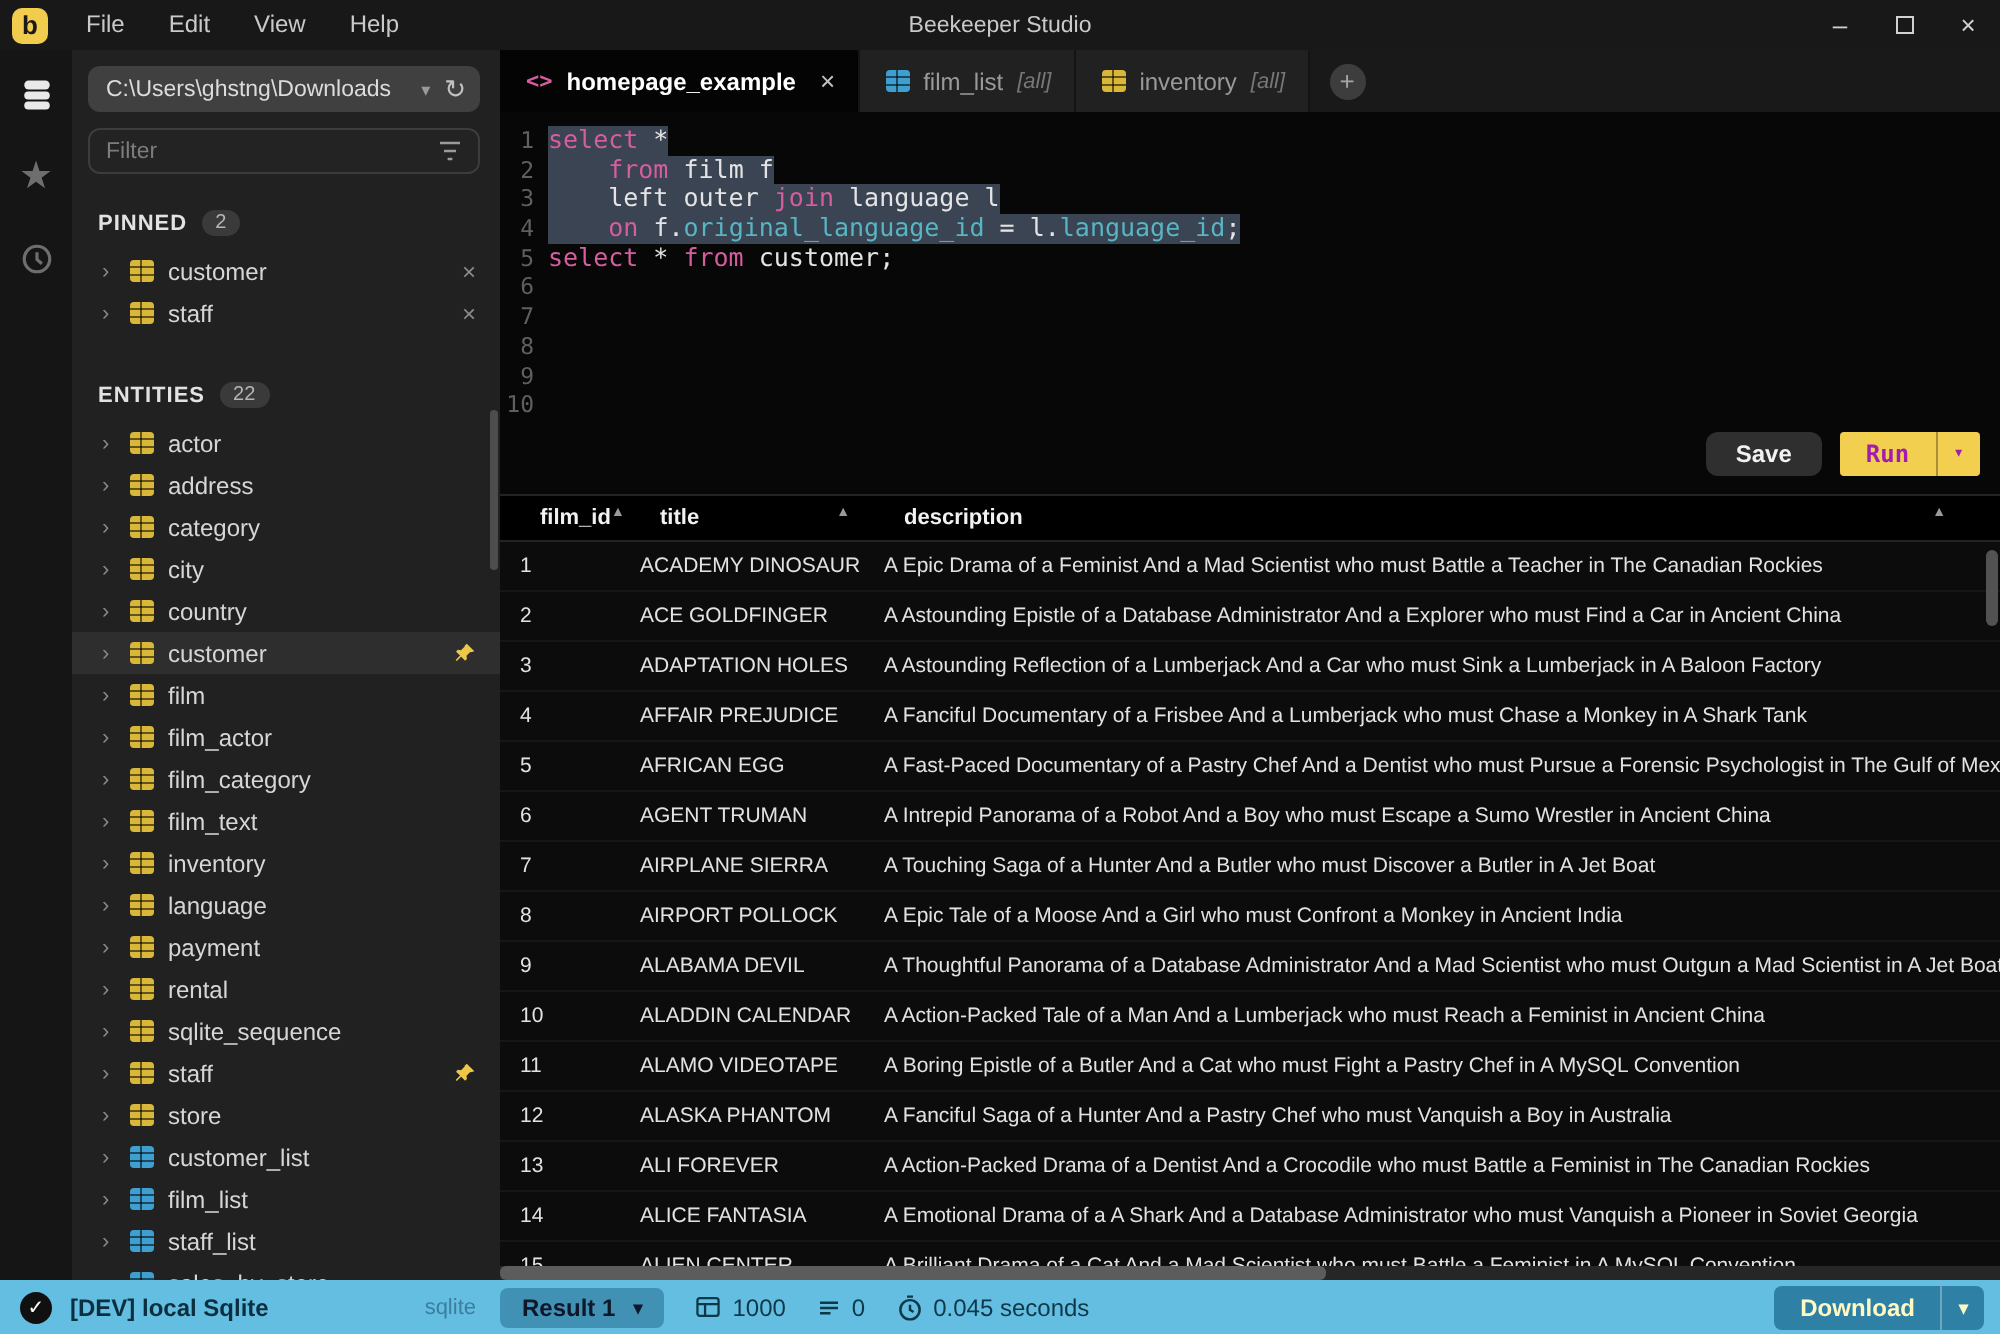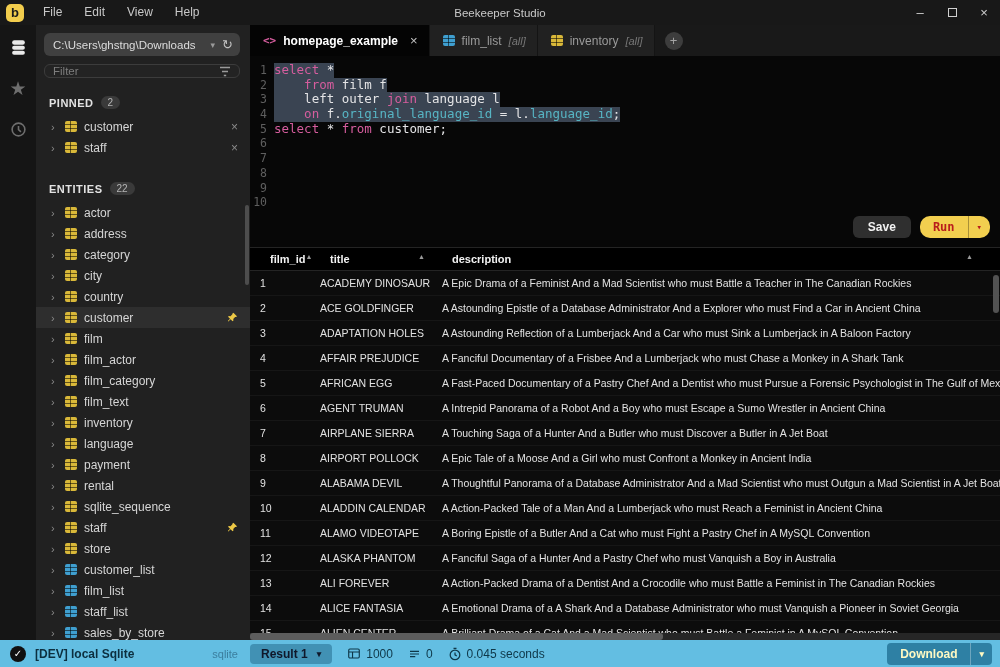--- a/index.html
+++ b/index.html
@@ -24,21 +24,21 @@
   .rail-btn { width:26px; height:26px; color:#6e6e6e; }
   .rail-btn.active { color:#e9e9e9; }
   .rail-btn .star-glyph { font-size:19px; line-height:1; }
 
   
   .sidebar { width:214px; background:#212121; position:relative; padding-top:8px; overflow:hidden; flex:none; }
   .conn-row { margin:0 10px 8px 8px; height:23px; background:#404040; border-radius:6px; display:flex; align-items:center; padding:0 7px 0 9px; }
   .conn-text { flex:1; font-size:11.5px; color:#dcdcdc; white-space:nowrap; overflow:hidden; }
   .conn-caret { color:#9a9a9a; font-size:9px; margin:0 7px 0 4px; }
   .conn-refresh { color:#c0c0c0; font-size:13px; line-height:1; }
-  .filter-box { margin:0 10px 10px 8px; height:14px; border:1px solid #3c3c3c; background:#232323; border-radius:6px; display:flex; align-items:center; padding:0 8px; }
+  .filter-box { margin:0 10px 10px 8px; height:23px; border:1px solid #3c3c3c; background:#232323; border-radius:6px; display:flex; align-items:center; padding:0 8px; }
   .filter-input { flex:1; background:transparent; border:none; outline:none; color:#ddd; font-size:11.5px; font-family:"Liberation Sans",sans-serif; width:100%; }
   .filter-input::placeholder { color:#7d7d7d; }
   .funnel { color:#9a9a9a; flex:none; }
   .section-hdr { padding:8px 10px 7px 13px; display:flex; align-items:center; gap:7px; }
   .section-hdr.entities { margin-top:16px; }
   .section-title { font-size:11px; font-weight:bold; color:#e2e2e2; letter-spacing:.5px; }
   .badge { background:#3a3a3a; color:#b5b5b5; font-size:10px; padding:1px 7px; border-radius:9px; }
   .tree-row { height:21px; display:flex; align-items:center; gap:7px; padding:0 12px 0 15px; font-size:12px; color:#d6d6d6; cursor:default; }
   .tree-row.active { background:#2e2e2e; }
   .chev { color:#8a8a8a; font-size:11px; width:7px; flex:none; }
@@ -66,21 +66,21 @@
   .editor { position:relative; height:191px; background:#070707; font-family:"DejaVu Sans Mono",monospace; font-size:12.5px; padding-top:7px; flex:none; }
   .code-line { display:flex; height:14.7px; line-height:14.7px; }
   .gutter { width:24px; text-align:right; color:#5f5f5f; font-size:11.5px; padding-right:7px; flex:none; }
   .code-content { white-space:pre; color:#e4e4e6; }
   .code-content.sel { background:#3a4452; }
   .tok-kw { color:#d65d9e; }
   .tok-f { color:#57b5c4; }
   .actions { position:absolute; right:10px; bottom:9px; display:flex; gap:9px; }
   .btn { border:none; font-family:"Liberation Sans",sans-serif; cursor:pointer; }
   .btn-save { background:#2f2f2f; color:#f2f2f2; font-size:12px; font-weight:bold; border-radius:6px; padding:4px 15px; }
-  .btn-run { background:#f2cf4f; color:#b91c1c; border-radius:10px; display:flex; align-items:center; font-weight:bold; font-size:12px; }
+  .btn-run { background:#f2cf4f; color:#a21caf; border-radius:2px; display:flex; align-items:center; font-weight:bold; font-size:12px; }
   .run-main { padding:4px 13px; border-right:1px solid rgba(0,0,0,.3); }
   .run-caret { padding:0 8px; font-size:9px; display:flex; align-items:center; }
 
   
   .results { flex:1; display:flex; flex-direction:column; min-height:0; position:relative; border-top:1px solid #242424; }
   .thead { height:23px; display:flex; align-items:center; background:#000; font-size:11px; font-weight:bold; color:#f2f2f2; border-bottom:1px solid #242424; flex:none; }
   .th { display:flex; align-items:flex-start; padding-left:20px; }
   .sort { margin-left:auto; margin-right:7px; font-size:7px; color:#9a9a9a; }
   .c1 { width:60px; flex:none; }
   .c2 { width:122px; flex:none; }

